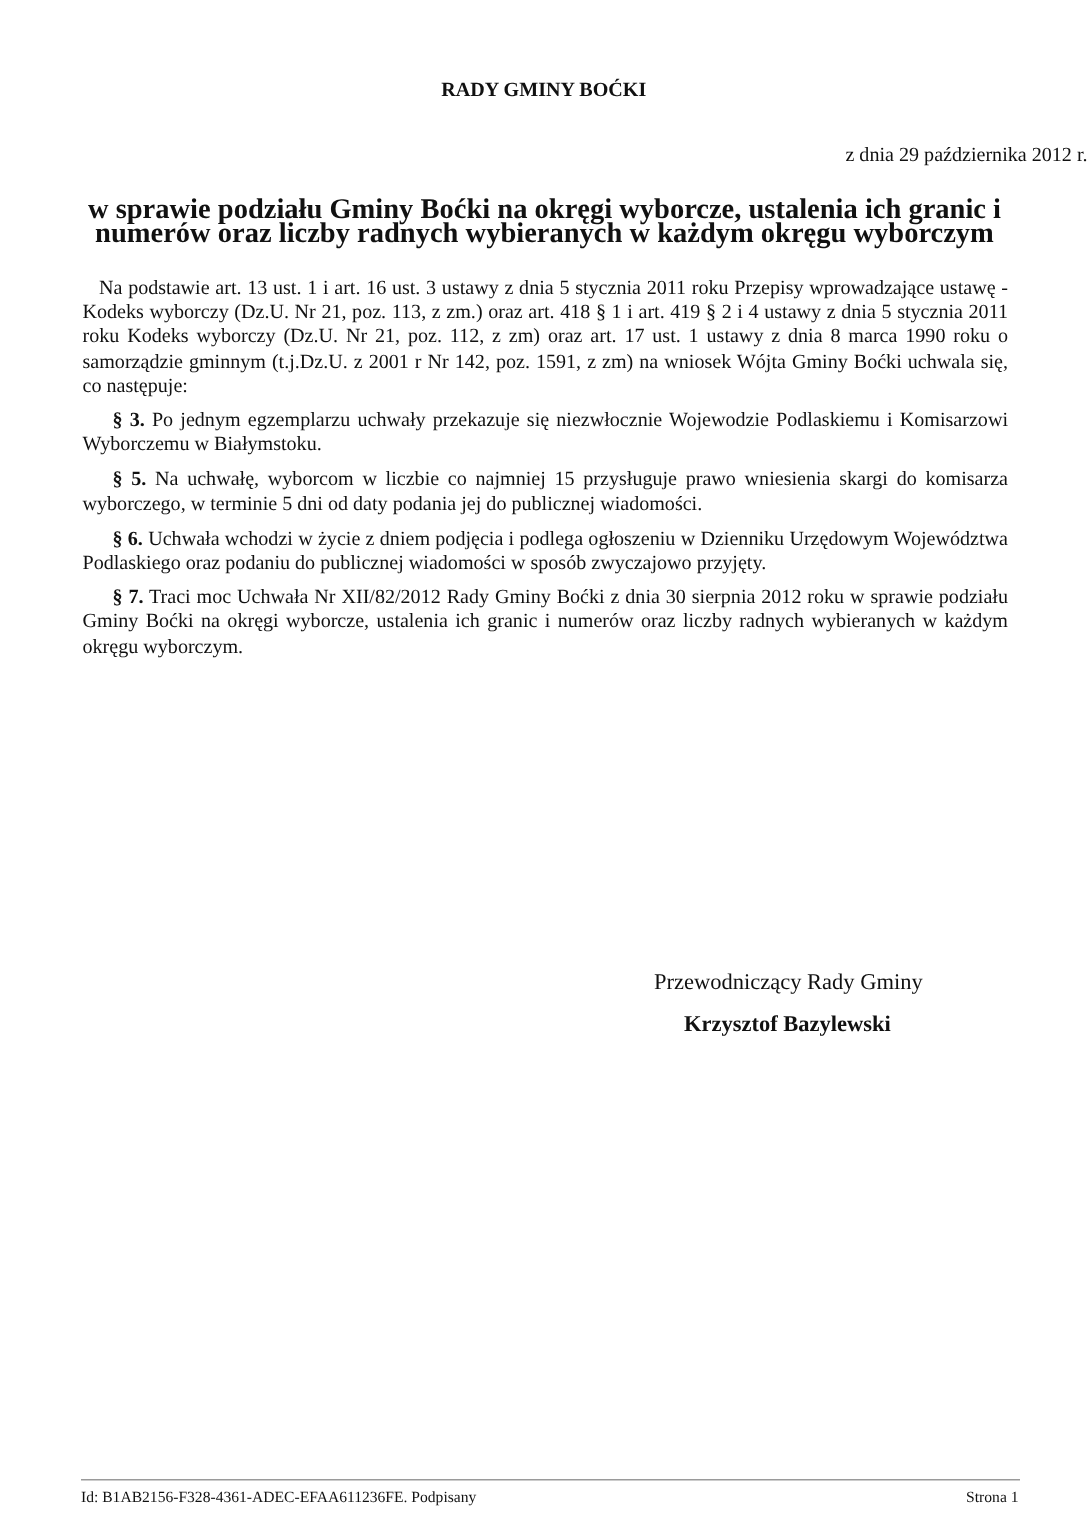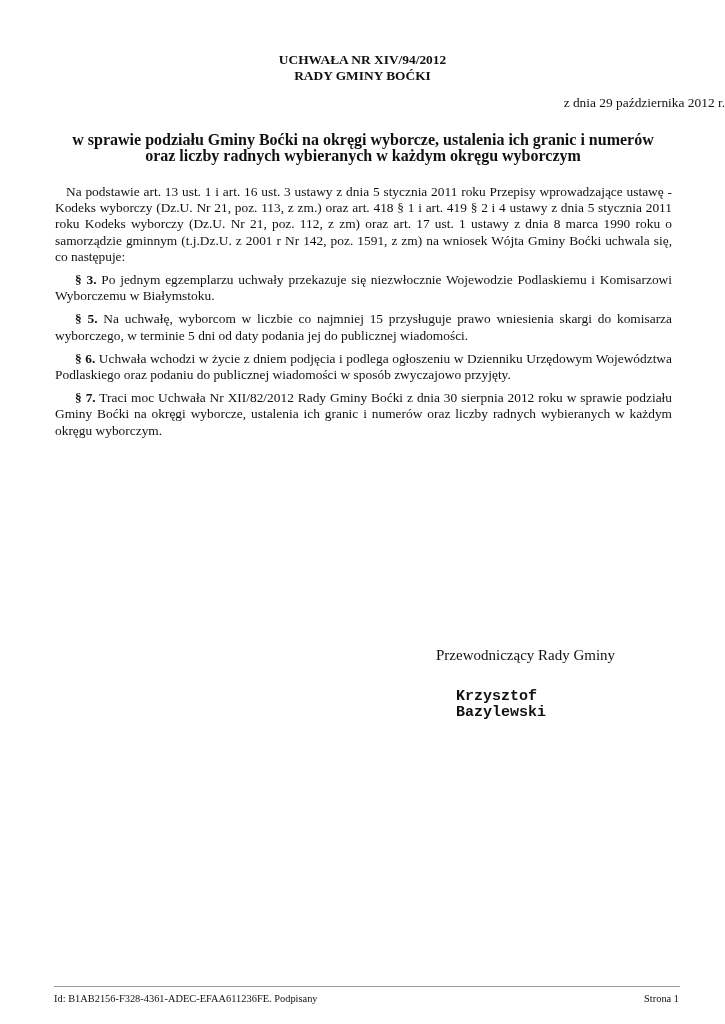--- a/index.html
+++ b/index.html
@@ -40,21 +40,21 @@
     font-size: 13.4px;
     line-height: 16px;
   }
   .subject {
     position: absolute;
     left: 56px;
     top: 132px;
     width: 614px;
     text-align: center;
     font-weight: bold;
-    font-size: 16px;
+    font-size: 19px;
     line-height: 16px;
   }
   .body-text {
     position: absolute;
     left: 55px;
     top: 184px;
     width: 617px;
     font-size: 13.4px;
     line-height: 16.2px;
   }
@@ -79,24 +79,23 @@
     top: 647px;
     width: 200px;
     font-size: 15px;
     line-height: 16px;
   }
   .sig-role {
     display: block;
   }
   .sig-name {
     display: block;
-    margin-top: 26px;
+    margin-top: 12px;
     margin-left: 20px;
     font-weight: bold;
-    font-family: Liberation Mono, monospace;
   }
   .footer-rule {
     position: absolute;
     left: 54px;
     top: 986px;
     width: 626px;
     height: 1px;
     background: #9a9a9a;
   }
   .footer-left {
@@ -113,21 +112,20 @@
     font-size: 10.4px;
     line-height: 13px;
   }
 </style>
 </head>
 <body>
 
 <div class="page">
 
   <div class="title-block">
-    <div>UCHWAŁA NR XIV/94/2012</div>
     <div>RADY GMINY BOĆKI</div>
   </div>
 
   <div class="date-line">z dnia 29 października 2012 r.</div>
 
   <div class="subject">w sprawie podziału Gminy Boćki na okręgi wyborcze, ustalenia ich granic i numerów oraz liczby radnych wybieranych w każdym okręgu wyborczym</div>
 
   <div class="body-text">
     <p class="preamble">Na podstawie art. 13 ust. 1 i art. 16 ust. 3 ustawy z dnia 5 stycznia 2011 roku Przepisy wprowadzające ustawę - Kodeks wyborczy (Dz.U. Nr 21, poz. 113, z zm.) oraz art. 418 § 1 i art. 419 § 2 i 4 ustawy z dnia 5 stycznia 2011 roku Kodeks wyborczy (Dz.U. Nr 21, poz. 112, z zm) oraz art. 17 ust. 1 ustawy z dnia 8 marca 1990 roku o samorządzie gminnym (t.j.Dz.U. z 2001 r Nr 142, poz. 1591, z zm) na wniosek Wójta Gminy Boćki uchwala się, co następuje:</p>
 

